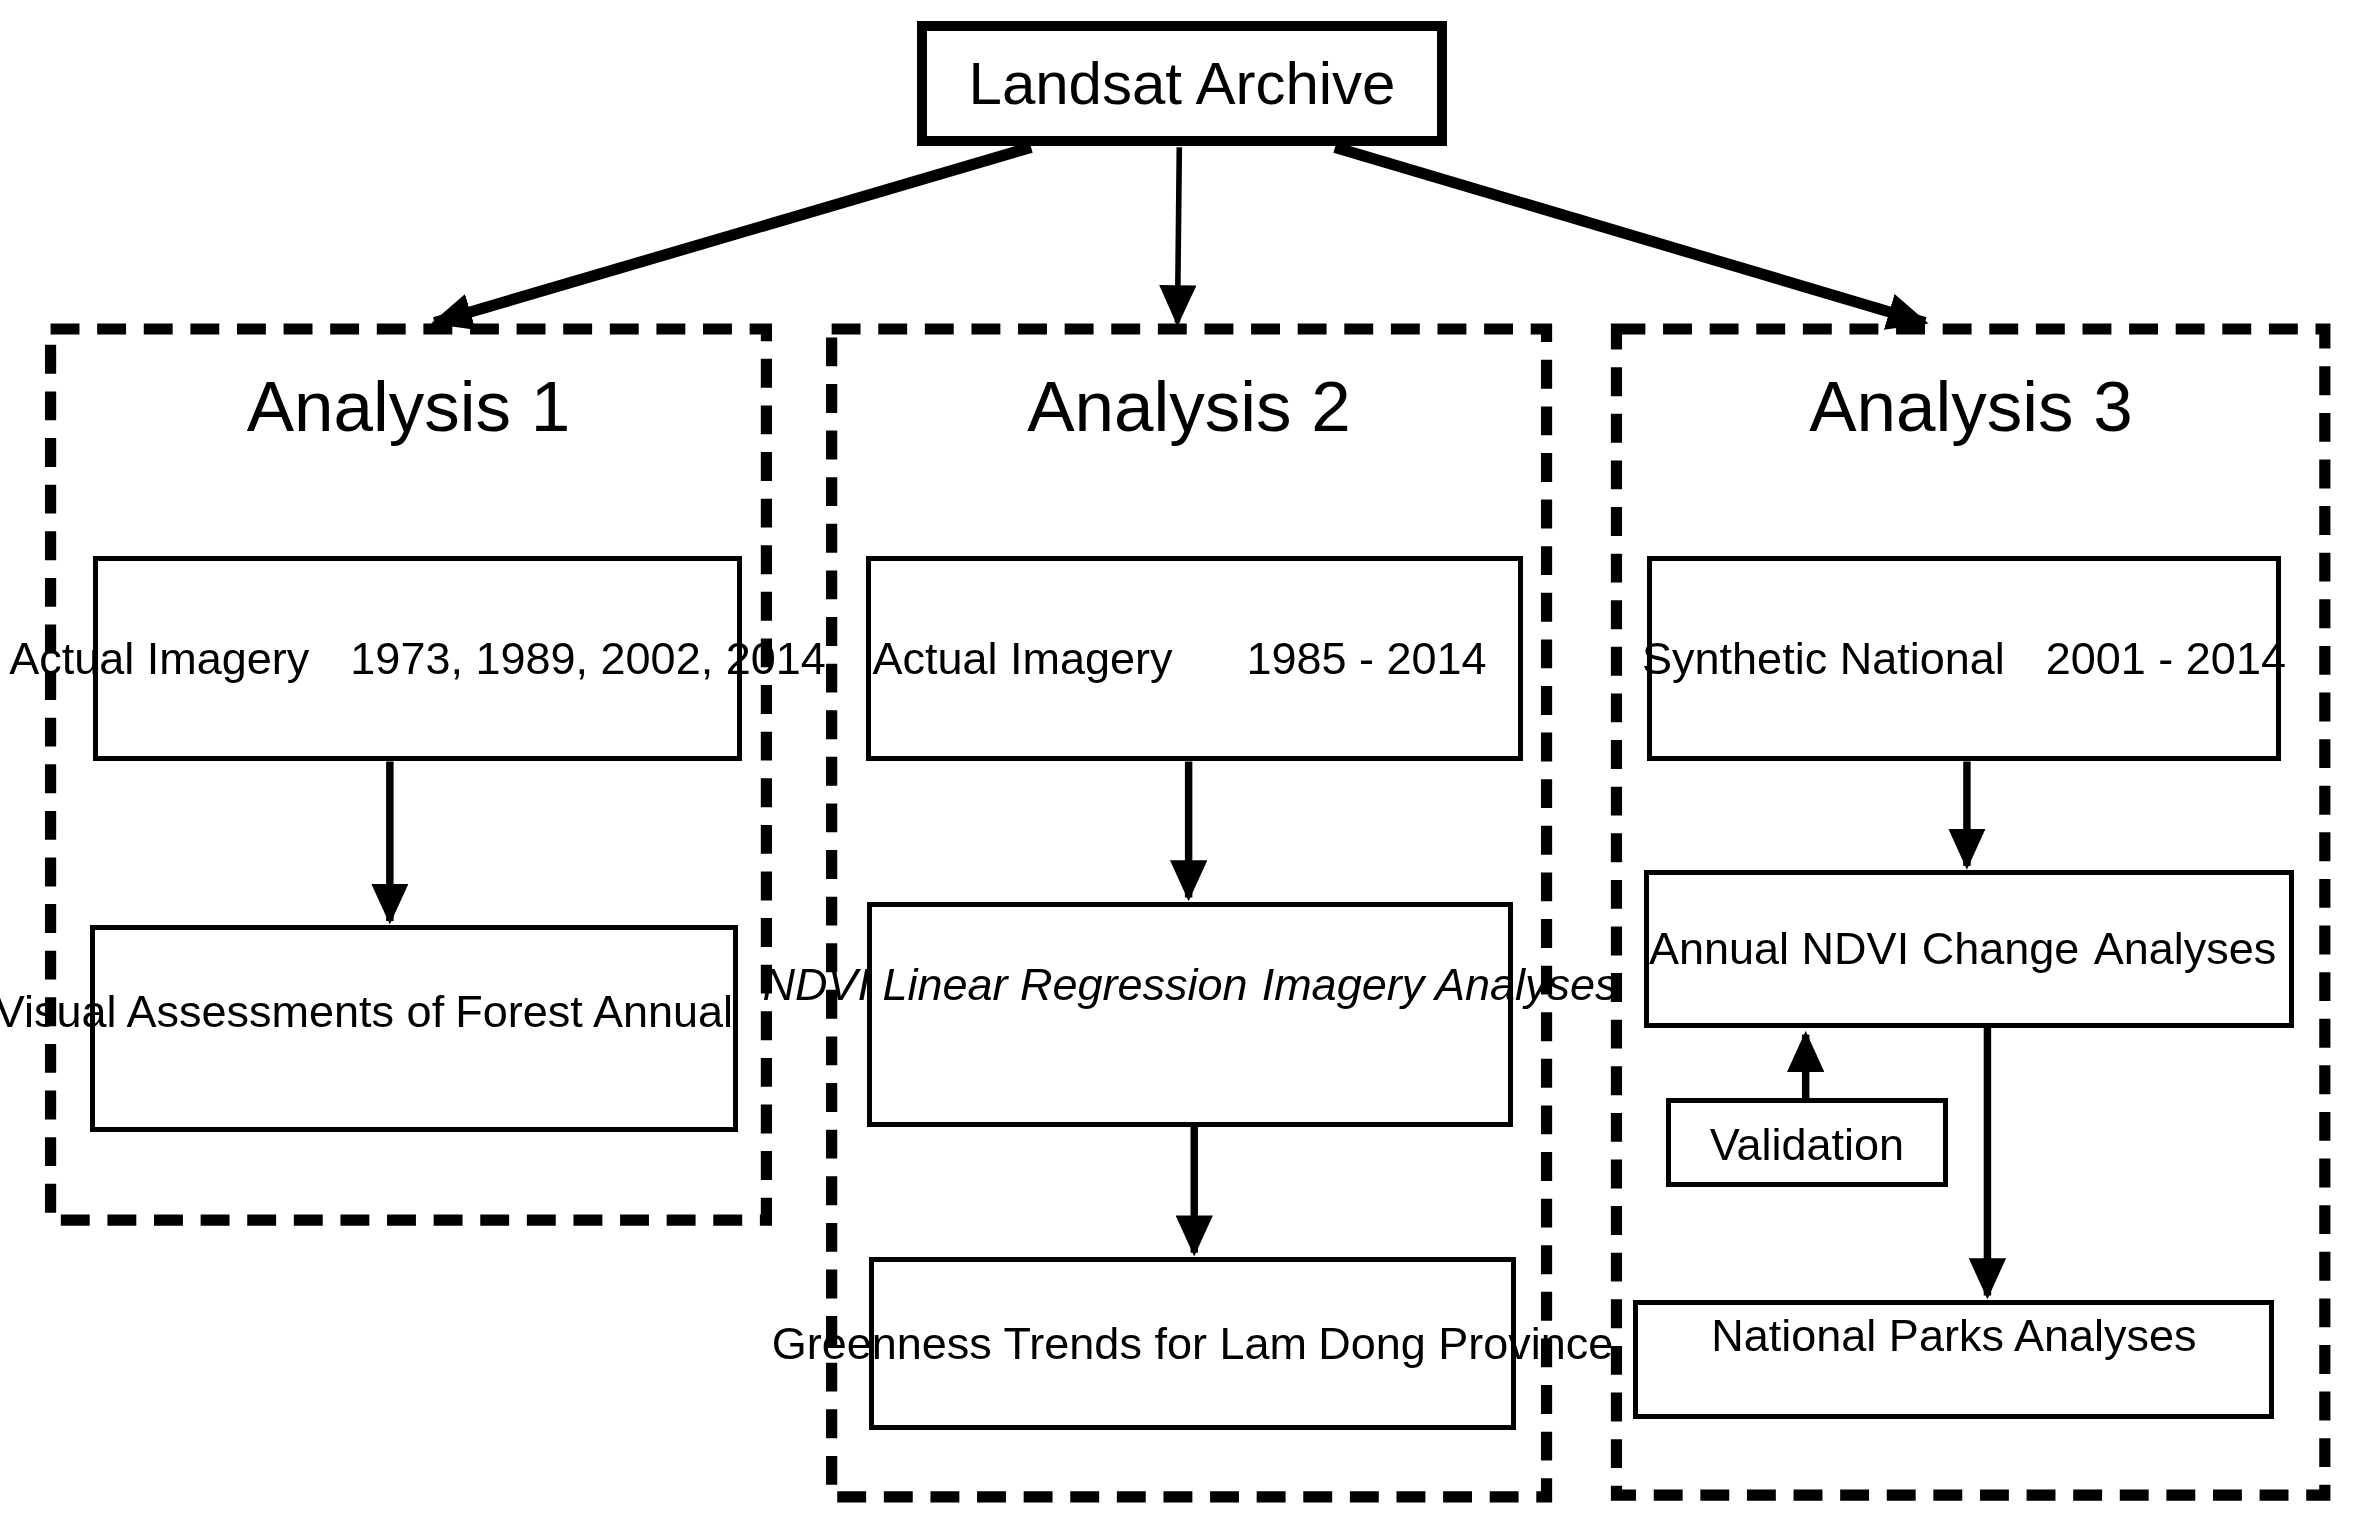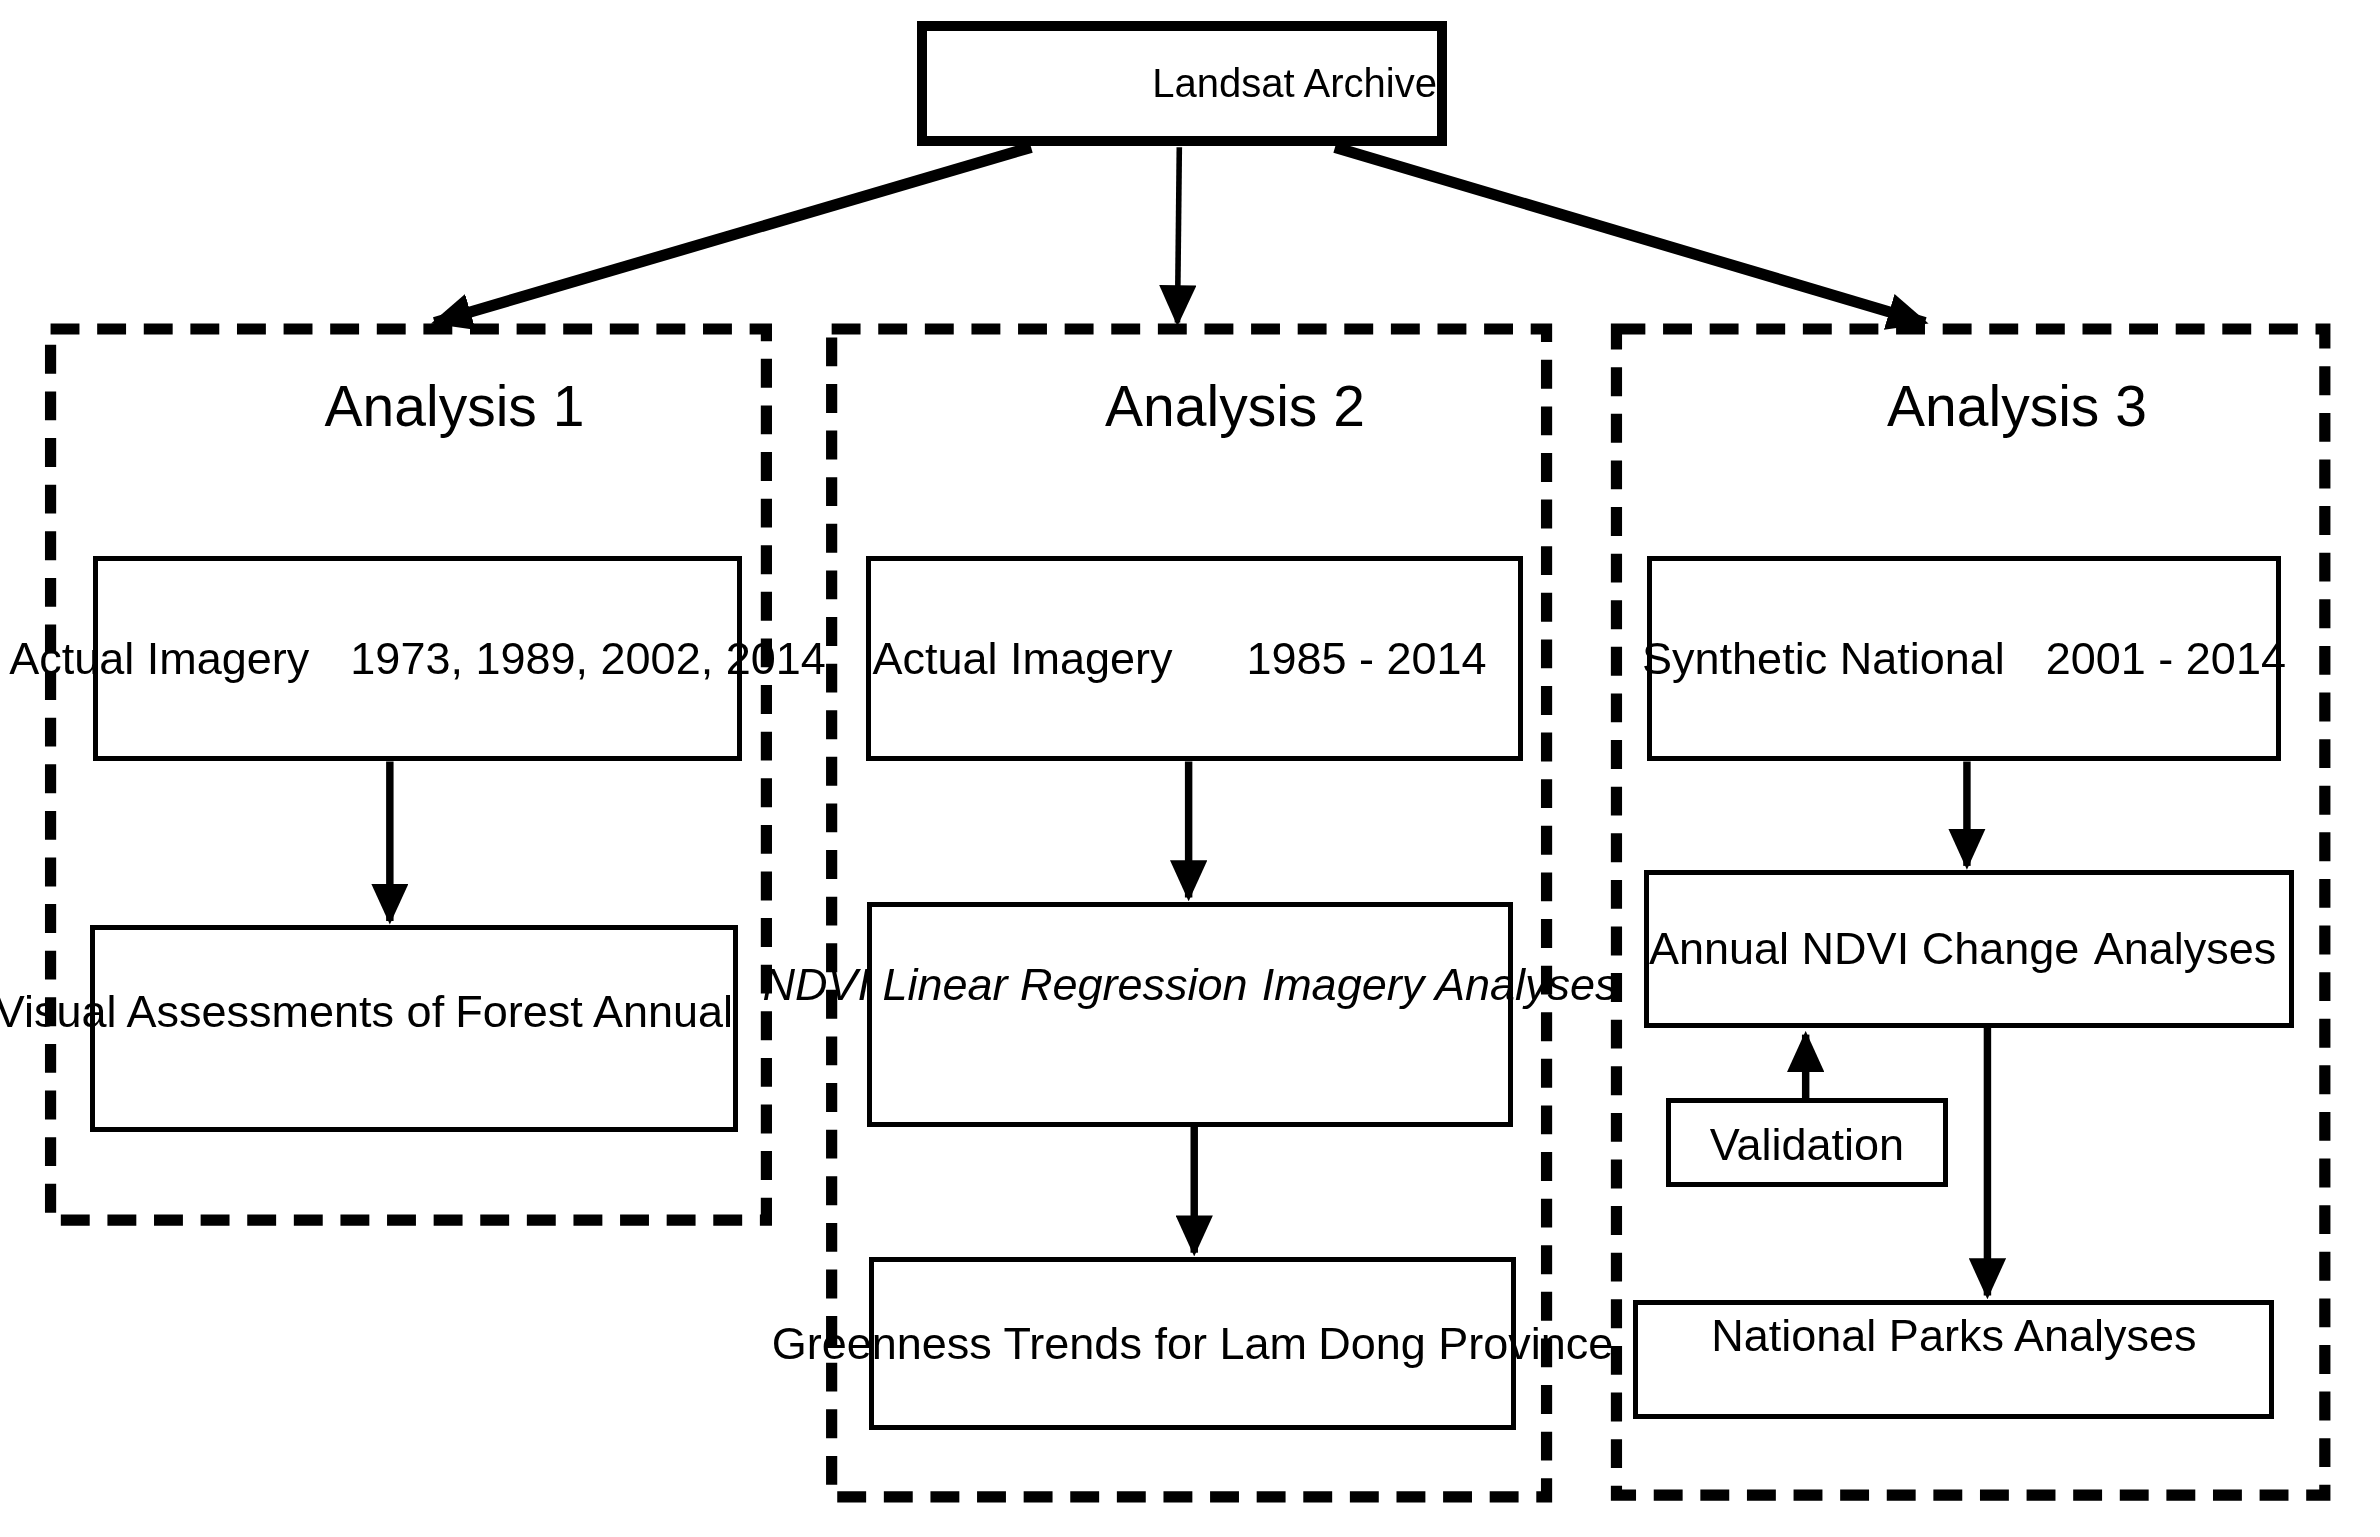--- a/index.html
+++ b/index.html
@@ -24,39 +24,38 @@
     pointer-events: none;
   }
   .root-box {
     position: absolute;
     left: 917px; top: 20.5px;
     width: 530px; height: 125px;
     border: 10.3px solid #000;
     box-sizing: border-box;
     display: flex;
     align-items: center;
-    justify-content: flex-end;
-    font-size: 40px;
+    justify-content: center;
+    font-size: 60px;
     line-height: 69px;
     white-space: nowrap;
     background: #fff;
   }
   .panel {
     position: absolute;
     box-sizing: border-box;
   }
   .panel-title {
     position: absolute;
     left: 0; top: 51px;
     width: 100%;
     text-align: center;
-    font-size: 57px;
+    font-size: 71px;
     line-height: 65px;
     white-space: nowrap;
-    margin-left: 46px;
   }
   .flow-box {
     position: absolute;
     border: 5.6px solid #000;
     box-sizing: border-box;
     display: flex;
     flex-direction: row;
     align-items: center;
     justify-content: center;
     text-align: center;

